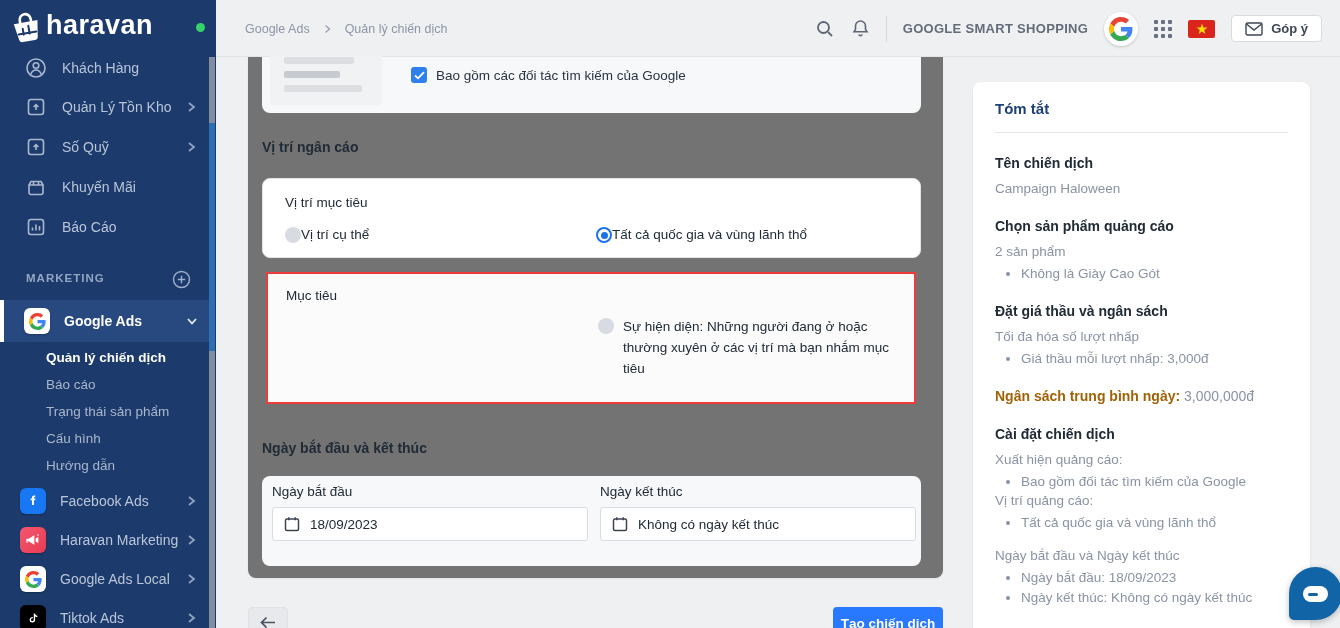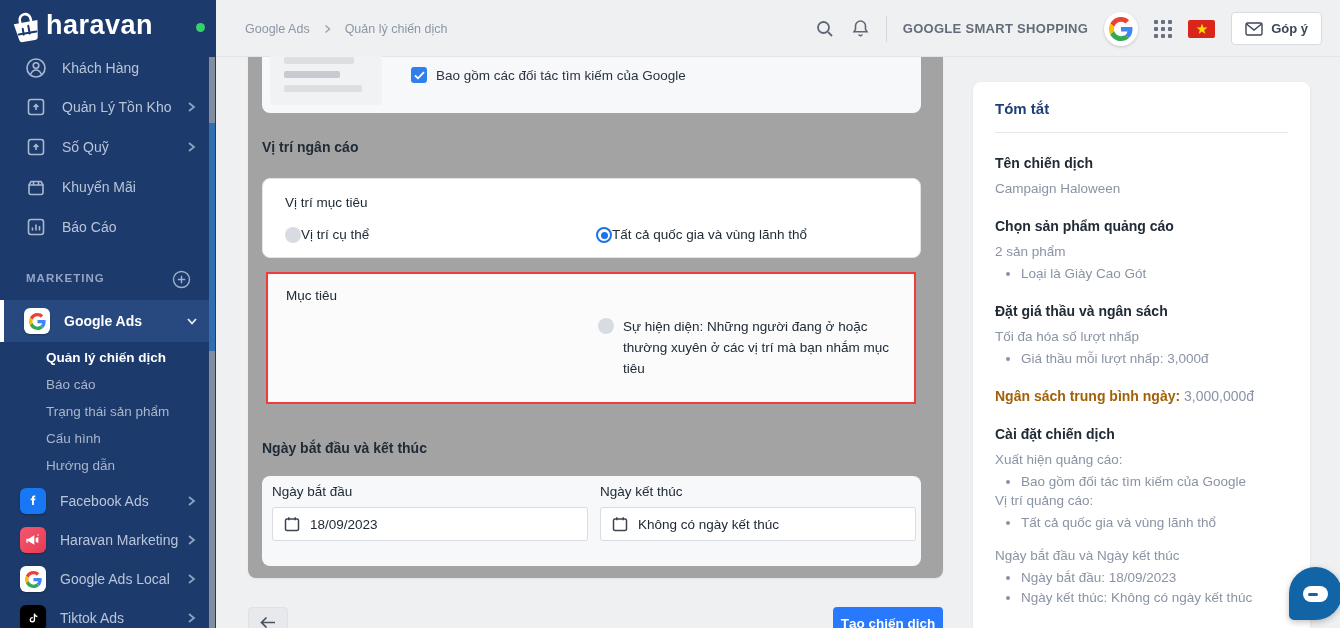--- a/index.html
+++ b/index.html
@@ -47,25 +47,25 @@
   .crumb { cursor:pointer; }
   .crumb-sep { color:#9aa3b2; }
   .tb-actions { position:absolute; right:18px; top:0; height:57px; display:flex; align-items:center; gap:16px; }
   .tb-ic { color:#5f6775; cursor:pointer; display:flex; }
   .tb-divider { width:1px; height:26px; background:#d4d8dd; }
   .brand-label { font-size:13px; font-weight:bold; color:#646c79; letter-spacing:.3px; white-space:nowrap; }
   .g-circle { width:34px; height:34px; border-radius:50%; background:#fff; box-shadow:0 1px 3px rgba(0,0,0,.18); display:flex; align-items:center; justify-content:center; cursor:pointer; }
   .grid-ic { display:grid; grid-template-columns:repeat(3,4px); grid-gap:3px; cursor:pointer; }
   .grid-ic span { width:4px; height:4px; background:#697080; border-radius:1px; }
   .flag { position:relative; width:27px; height:18px; background:#da251d; border-radius:2px; display:flex; align-items:center; justify-content:center; cursor:pointer; }
-  .feedback-btn { height:33px; background:#fff; border:1px solid #d8dbe0; border-radius:4px; display:flex; align-items:center; gap:8px; padding:0 13px; cursor:pointer; }
+  .feedback-btn { height:27px; background:#fff; border:1px solid #d8dbe0; border-radius:4px; display:flex; align-items:center; gap:8px; padding:0 13px; cursor:pointer; }
   .feedback-btn .fb-label { font-size:13px; font-weight:bold; color:#3d4654; }
 
   
-  .panel { position:absolute; left:248px; top:57px; width:695px; height:521px; background:#a3a3a3; border-radius:0 0 8px 8px; box-shadow:0 1px 2px rgba(0,0,0,.05); }
+  .panel { position:absolute; left:248px; top:57px; width:695px; height:521px; background:#737373; border-radius:0 0 8px 8px; box-shadow:0 1px 2px rgba(0,0,0,.05); }
   .card { position:absolute; background:#f7f8fa; border-radius:8px; }
   .card1 { left:14px; top:0; width:659px; height:56px; border-radius:0 0 8px 8px; }
   .skeleton { position:absolute; left:8px; top:-2px; width:112px; height:50px; background:#f1f2f4; border-radius:0 0 4px 4px; }
   .skeleton i { position:absolute; left:14px; border-radius:2px; display:block; }
   .sk1 { top:2px; width:70px; height:7px; background:#dcdee1; }
   .sk2 { top:16px; width:56px; height:7px; background:#c7cacf; }
   .sk3 { top:30px; width:78px; height:7px; background:#dcdee1; }
   .chk-row { position:absolute; left:149px; top:10px; display:flex; align-items:center; gap:9px; }
   .checkbox { width:16px; height:16px; border-radius:3px; background:#2f80ed; display:flex; align-items:center; justify-content:center; cursor:pointer; flex:none; }
   .chk-label { font-size:13.5px; color:#2a3442; }
@@ -433,21 +433,21 @@
   <aside class="summary">
     <div class="sum-title">Tóm tắt</div>
     <hr class="sum-divider">
 
     <div class="sum-h">Tên chiến dịch</div>
     <div class="sum-v">Campaign Haloween</div>
 
     <div class="sum-h">Chọn sản phẩm quảng cáo</div>
     <div class="sum-v">2 sản phẩm</div>
     <ul class="sum-ul">
-        <li>Loại là Giày Cao Gót</li>
+        <li>Không là Giày Cao Gót</li>
       </ul>
 
     <div class="sum-h">Đặt giá thầu và ngân sách</div>
     <div class="sum-v">Tối đa hóa số lượt nhấp</div>
     <ul class="sum-ul">
         <li>Giá thầu mỗi lượt nhấp: 3,000đ</li>
       </ul>
 
     <div class="sum-inline">
       <span class="k">Ngân sách trung bình ngày:</span><span class="v"> 3,000,000đ</span>

